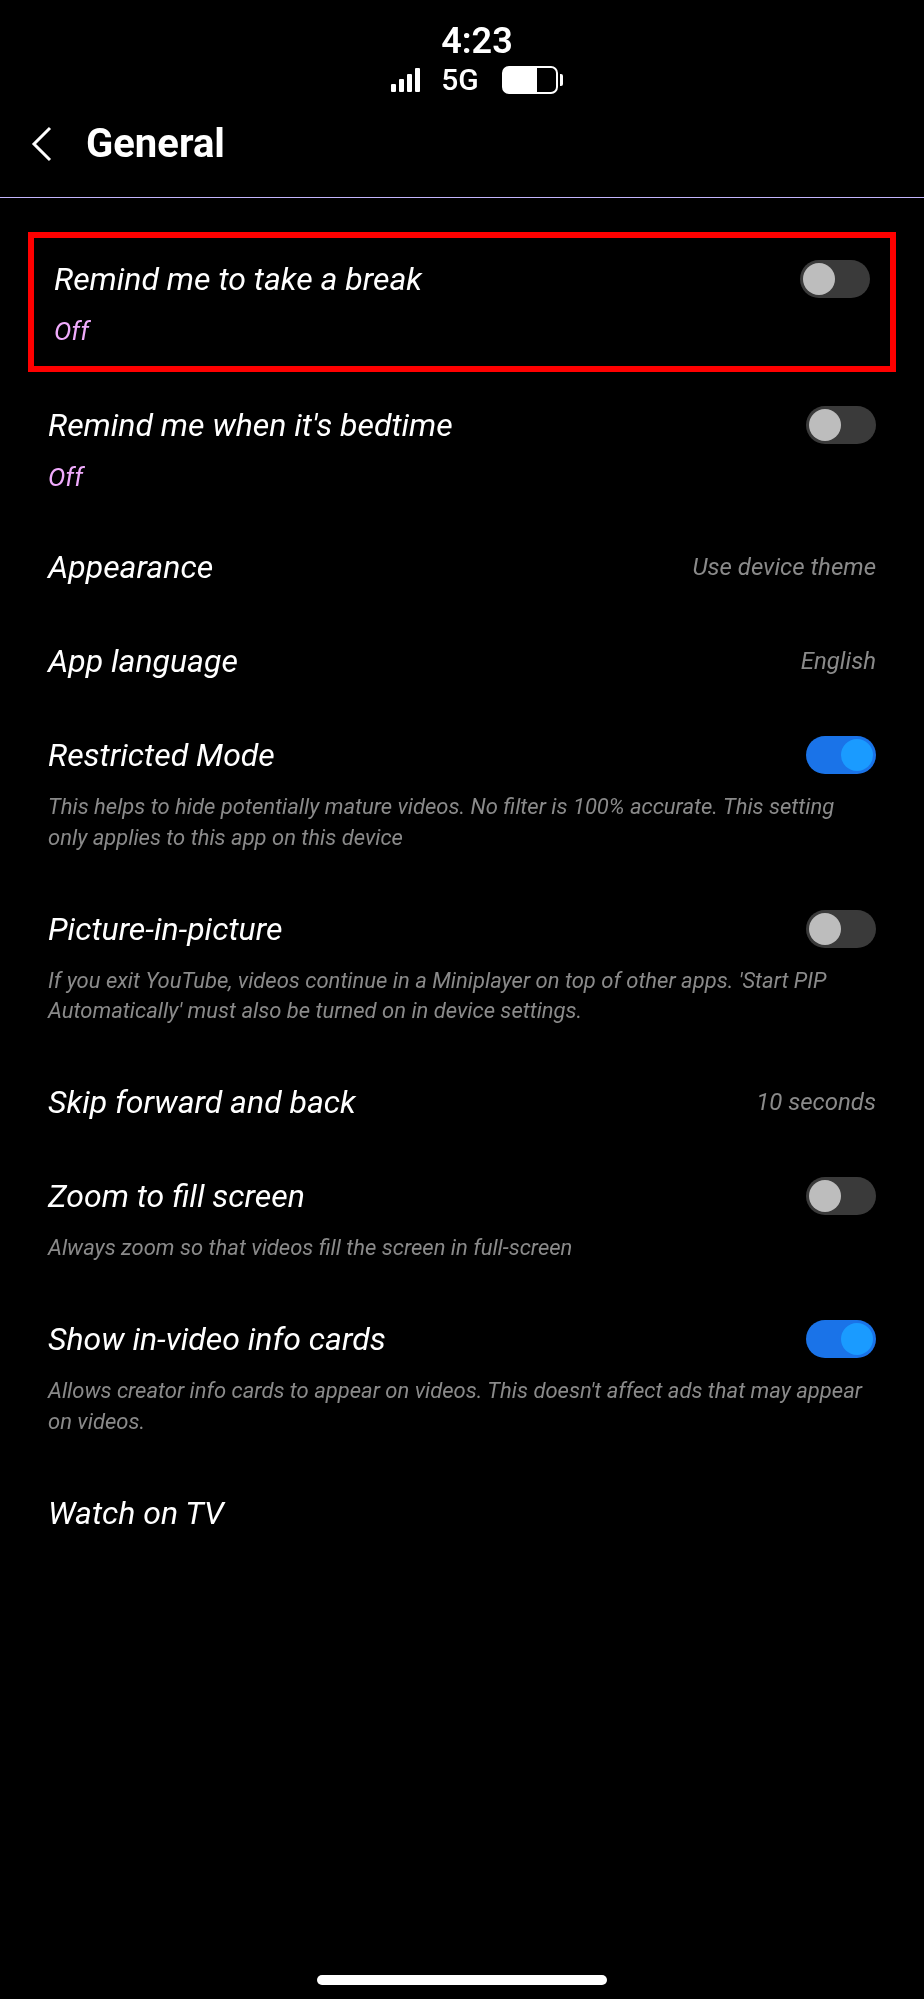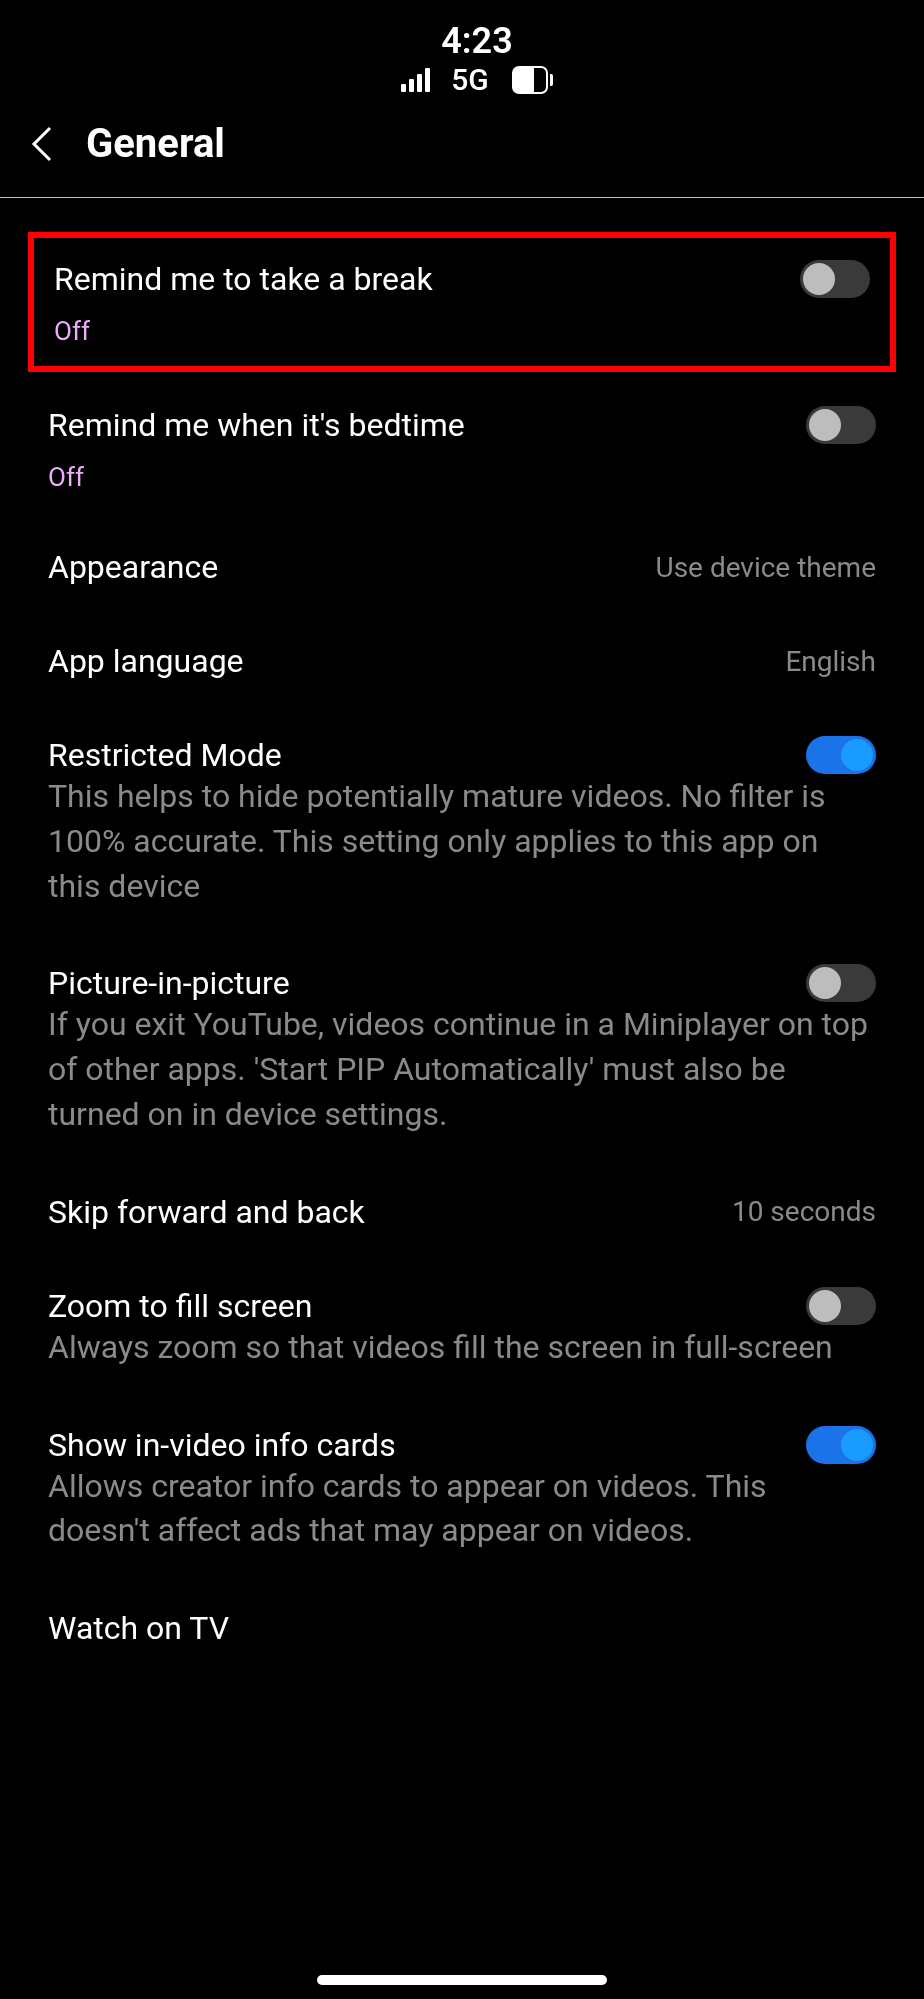--- a/index.html
+++ b/index.html
@@ -52,21 +52,21 @@
     font-size: 30px;
     font-weight: 500;
     margin-left: 4px;
   }
   .battery {
     display: flex;
     align-items: center;
     margin-left: 6px;
   }
   .battery-body {
-    width: 36px;
+    width: 56px;
     height: 28px;
     border: 2px solid #fff;
     border-radius: 7px;
     position: relative;
     display: flex;
     align-items: center;
     justify-content: center;
     background: linear-gradient(to right, #fff 0%, #fff 63%, transparent 63%);
   }
   .battery-pct {
@@ -93,20 +93,21 @@
   .back-chevron {
     width: 24px;
     height: 40px;
   }
   .page-title {
     font-size: 40px;
     font-weight: 700;
   }
   .settings-list {
     padding: 16px;
+    font-style: italic;
   }
   .setting-item {
     padding: 28px 32px;
   }
   .highlight-box {
     border: 6px solid #ff0000;
     margin: 18px 12px 6px 12px;
     padding: 22px 20px 20px 20px;
   }
   .setting-row {
@@ -118,27 +119,28 @@
     font-size: 32px;
     font-weight: 400;
     color: #fff;
   }
   .setting-sub {
     font-size: 26px;
     color: #f0abfc;
     margin-top: 18px;
   }
   .setting-value {
-    font-size: 28px;
+    font-size: 24px;
     color: #8a8a8a;
   }
   .setting-desc {
-    font-size: 32px;
+    font-size: 22px;
     color: #8a8a8a;
     line-height: 1.4;
+    margin-top: 18px;
     padding-right: 0;
   }
   .toggle {
     width: 70px;
     height: 38px;
     border-radius: 19px;
     position: relative;
     flex-shrink: 0;
   }
   .toggle.off {

